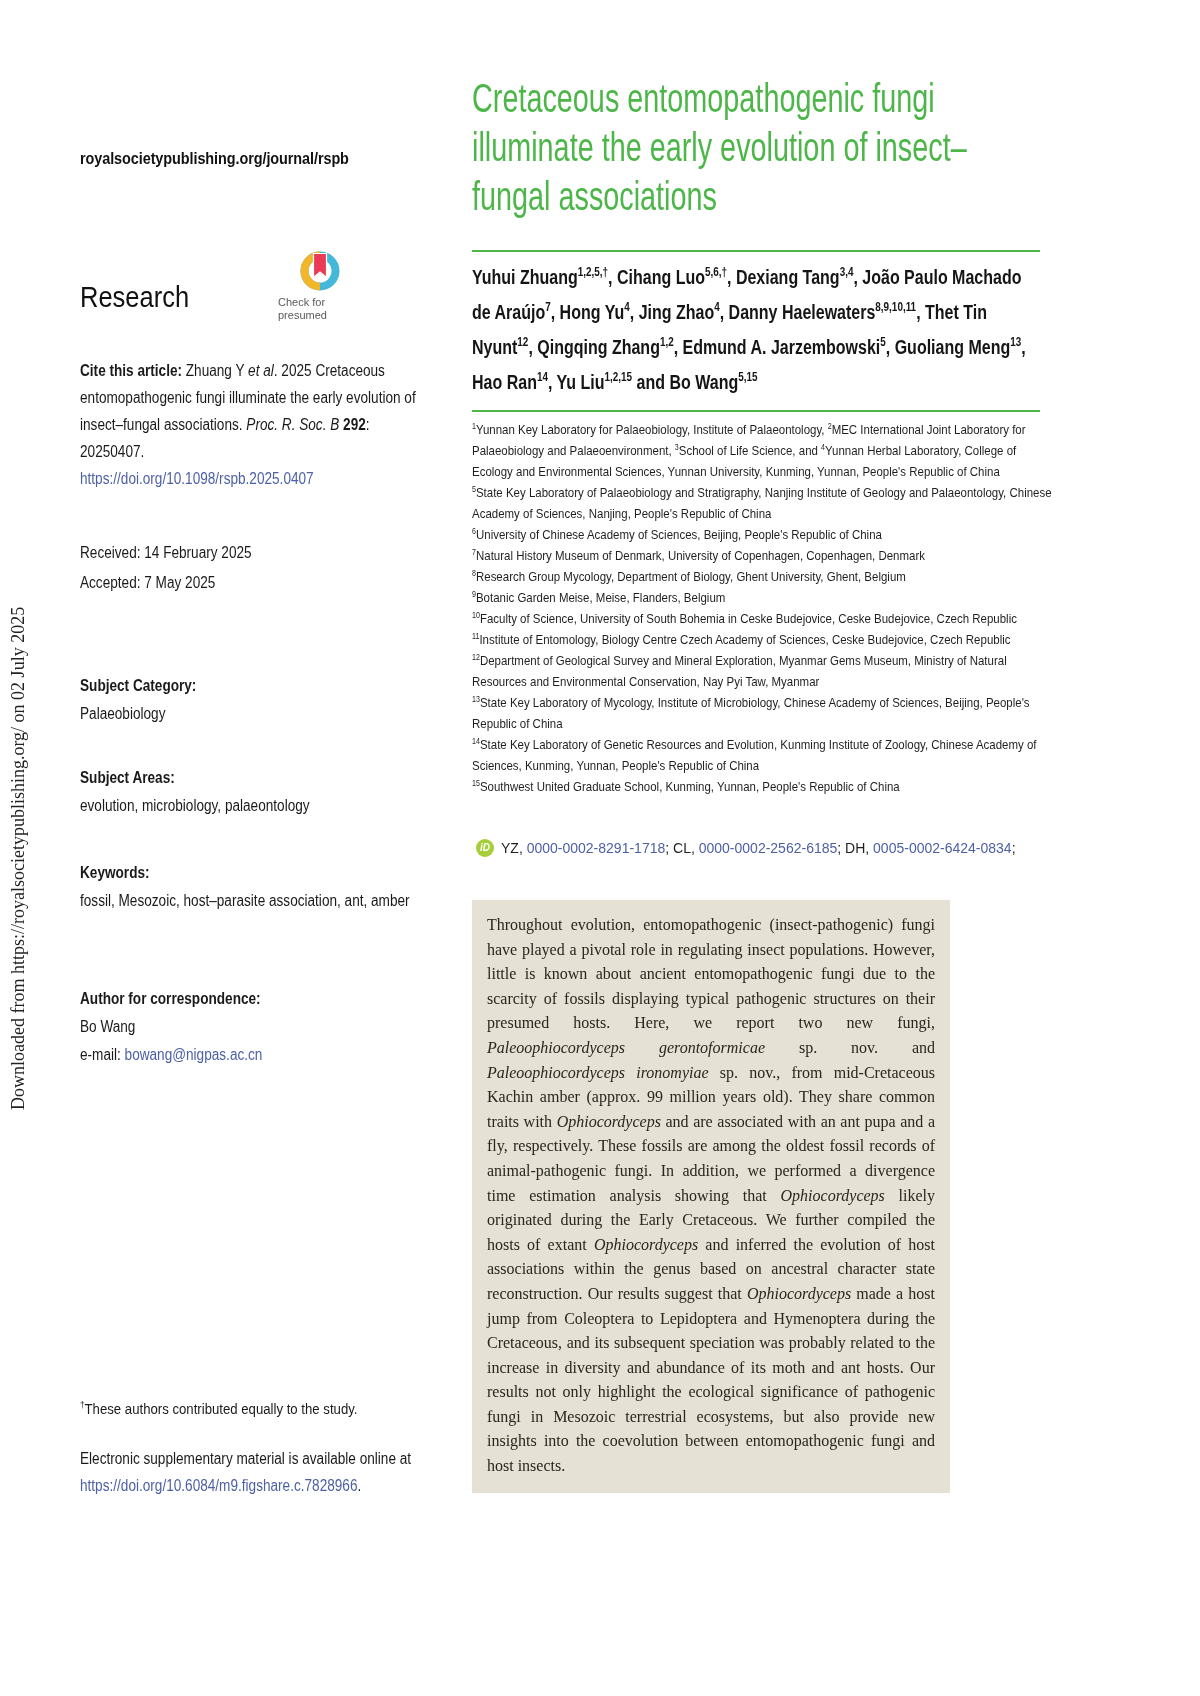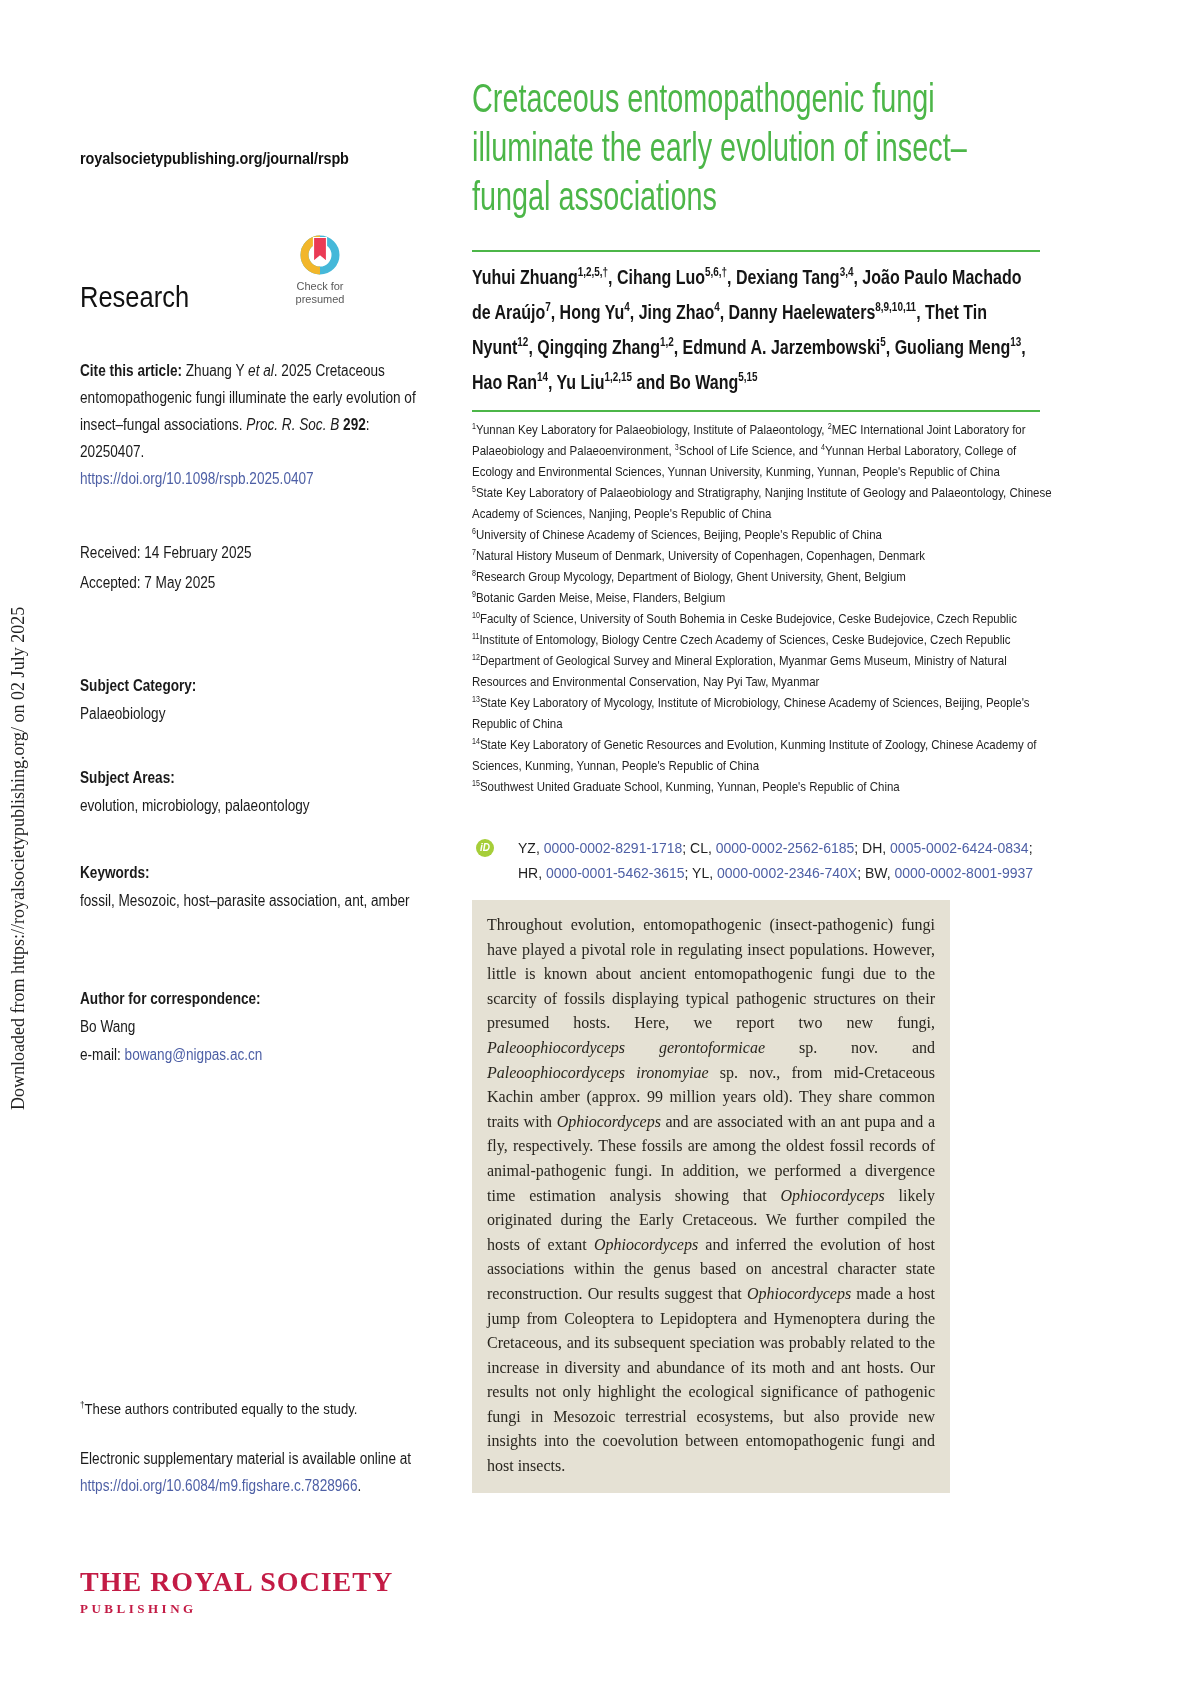--- a/index.html
+++ b/index.html
@@ -17,42 +17,42 @@
   .url{font-size:17px;font-weight:700;letter-spacing:-.1px;color:#111;}
   .research{font-size:30px;font-weight:400;color:#111;}
   .sb{font-size:16px;line-height:28px;}
   .cite{font-size:16px;line-height:27px;}
   .bold{font-weight:700;}
   .link{color:var(--link,#4d5fa5);}
   .fn{font-size:15.5px;line-height:24px;}
   .esm{font-size:16px;line-height:27px;}
 
   
-  .badge{position:absolute;left:278px;top:234px;width:84px;text-align:center;cursor:pointer;}
+  .badge{position:absolute;left:278px;top:250px;width:84px;text-align:left;cursor:pointer;}
   .badge svg{display:block;margin:0 auto;}
   .badge-txt{font-size:11px;line-height:13px;color:#5a5a5a;}
 
   
   .rs{position:absolute;left:80px;top:1566px;}
   .rs-name{font-family:"Liberation Serif",serif;font-weight:700;font-size:28px;
            letter-spacing:1px;color:var(--rsred,#c31b45);}
   .rs-sub{font-family:"Liberation Serif",serif;font-weight:700;font-size:13px;
           letter-spacing:3.5px;color:var(--rsred,#c31b45);margin-top:3px;}
 
   
   .title{position:absolute;left:472px;top:74px;width:800px;transform:scaleX(.72);
          transform-origin:0 0;font-size:40px;line-height:49px;font-weight:500;
          color:var(--green,#4cb648);white-space:nowrap;}
   .rule{position:absolute;left:472px;width:568px;height:2px;background:var(--green,#4cb648);}
   .authors{position:absolute;left:472px;top:260px;width:710px;transform:scaleX(.8);
            transform-origin:0 0;font-size:20px;font-weight:700;line-height:35px;color:#151515;}
   sup{font-size:62%;line-height:0;vertical-align:super;}
   .affils{position:absolute;left:472px;top:419px;width:690px;transform:scaleX(.85);
           transform-origin:0 0;font-size:13.5px;line-height:21px;color:#1f1f1f;}
-  .orcid{position:absolute;left:476px;top:836px;display:flex;gap:24px;font-size:14px;line-height:25px;color:#1f1f1f;}
+  .orcid{position:absolute;left:476px;top:836px;display:flex;gap:7px;font-size:14px;line-height:25px;color:#1f1f1f;}
   .orcid-ic{flex:0 0 auto;width:18px;height:18px;border-radius:50%;background:var(--orcid,#a6ce39);
             color:#fff;font-size:10px;font-weight:700;font-style:italic;text-align:center;line-height:18px;margin-top:3px;}
   .abstract{position:absolute;left:472px;top:900px;width:478px;box-sizing:border-box;
             background:var(--beige,#e5e1d4);padding:13px 15px 14px;}
   .abstract-text{font-family:"Liberation Serif",serif;font-size:16px;line-height:24.6px;
                  text-align:justify;color:#29261f;}
   .footer-bar{position:absolute;left:472px;top:1591px;width:568px;height:29px;box-sizing:border-box;
               background:var(--beige,#e5e1d4);font-size:15px;line-height:29px;padding-left:12px;color:#222;}
 </style>
 </head>
@@ -103,24 +103,20 @@
   <div class="lcol sb cx" style="top:985px">
     <div class="bold">Author for correspondence:</div>
     <div>Bo Wang</div>
     <div><span>e-mail: </span><span class="link">bowang@nigpas.ac.cn</span></div>
   </div>
 
   <div class="lcol fn cx" style="top:1397px"><sup>†</sup><span>These authors contributed equally to the study.</span></div>
 
   <div class="lcol esm cx" style="top:1445px"><span>Electronic supplementary material is available online at </span><span class="link">https://doi.org/10.6084/m9.figshare.c.7828966</span><span>.</span></div>
 
-  <div class="rs">
-    <div class="rs-name">THE ROYAL SOCIETY</div>
-    <div class="rs-sub">PUBLISHING</div>
-  </div>
 
   <div class="title">
       <div class="title-line">Cretaceous entomopathogenic fungi</div>
       <div class="title-line">illuminate the early evolution of insect–</div>
       <div class="title-line">fungal associations</div>
     </div>
 
   <div class="rule" style="top:250px"></div>
 
   <div class="authors"><span>Yuhui Zhuang</span><sup>1,2,5,†</sup><span>, Cihang Luo</span><sup>5,6,†</sup><span>, Dexiang Tang</span><sup>3,4</sup><span>, João Paulo Machado de Araújo</span><sup>7</sup><span>, Hong Yu</span><sup>4</sup><span>, Jing Zhao</span><sup>4</sup><span>, Danny Haelewaters</span><sup>8,9,10,11</sup><span>, Thet Tin Nyunt</span><sup>12</sup><span>, Qingqing Zhang</span><sup>1,2</sup><span>, Edmund A. Jarzembowski</span><sup>5</sup><span>, Guoliang Meng</span><sup>13</sup><span>, Hao Ran</span><sup>14</sup><span>, Yu Liu</span><sup>1,2,15</sup><span> and Bo Wang</span><sup>5,15</sup></div>
@@ -139,21 +135,20 @@
       <div class="affil"><sup>12</sup><span>Department of Geological Survey and Mineral Exploration, Myanmar Gems Museum, Ministry of Natural Resources and Environmental Conservation, Nay Pyi Taw, Myanmar</span></div>
       <div class="affil"><sup>13</sup><span>State Key Laboratory of Mycology, Institute of Microbiology, Chinese Academy of Sciences, Beijing, People's Republic of China</span></div>
       <div class="affil"><sup>14</sup><span>State Key Laboratory of Genetic Resources and Evolution, Kunming Institute of Zoology, Chinese Academy of Sciences, Kunming, Yunnan, People's Republic of China</span></div>
       <div class="affil"><sup>15</sup><span>Southwest United Graduate School, Kunming, Yunnan, People's Republic of China</span></div>
     </div>
 
   <div class="orcid">
     <span class="orcid-ic">iD</span>
     <div>
         <div class="orcid-line"><span>YZ, </span><span class="link">0000-0002-8291-1718</span><span>; CL, </span><span class="link">0000-0002-2562-6185</span><span>; DH, </span><span class="link">0005-0002-6424-0834</span><span>;</span></div>
-        <div class="orcid-line"><span>HR, </span><span class="link">0000-0001-5462-3615</span><span>; YL, </span><span class="link">0000-0002-2346-740X</span><span>; BW, </span><span class="link">0000-0002-8001-9937</span></div>
       </div>
   </div>
 
   <div class="abstract">
     <div class="abstract-text"><span>Throughout evolution, entomopathogenic (insect-pathogenic) fungi have played a pivotal role in regulating insect populations. However, little is known about ancient entomopathogenic fungi due to the scarcity of fossils displaying typical pathogenic structures on their presumed hosts. Here, we report two new fungi, </span><i>Paleoophiocordyceps gerontoformicae</i><span> sp. nov. and </span><i>Paleoophiocordyceps ironomyiae</i><span> sp. nov., from mid-Cretaceous Kachin amber (approx. 99 million years old). They share common traits with </span><i>Ophiocordyceps</i><span> and are associated with an ant pupa and a fly, respectively. These fossils are among the oldest fossil records of animal-pathogenic fungi. In addition, we performed a divergence time estimation analysis showing that </span><i>Ophiocordyceps</i><span> likely originated during the Early Cretaceous. We further compiled the hosts of extant </span><i>Ophiocordyceps</i><span> and inferred the evolution of host associations within the genus based on ancestral character state reconstruction. Our results suggest that </span><i>Ophiocordyceps</i><span> made a host jump from Coleoptera to Lepidoptera and Hymenoptera during the Cretaceous, and its subsequent speciation was probably related to the increase in diversity and abundance of its moth and ant hosts. Our results not only highlight the ecological significance of pathogenic fungi in Mesozoic terrestrial ecosystems, but also provide new insights into the coevolution between entomopathogenic fungi and host insects.</span></div>
   </div>
 
 
 </div>
 

